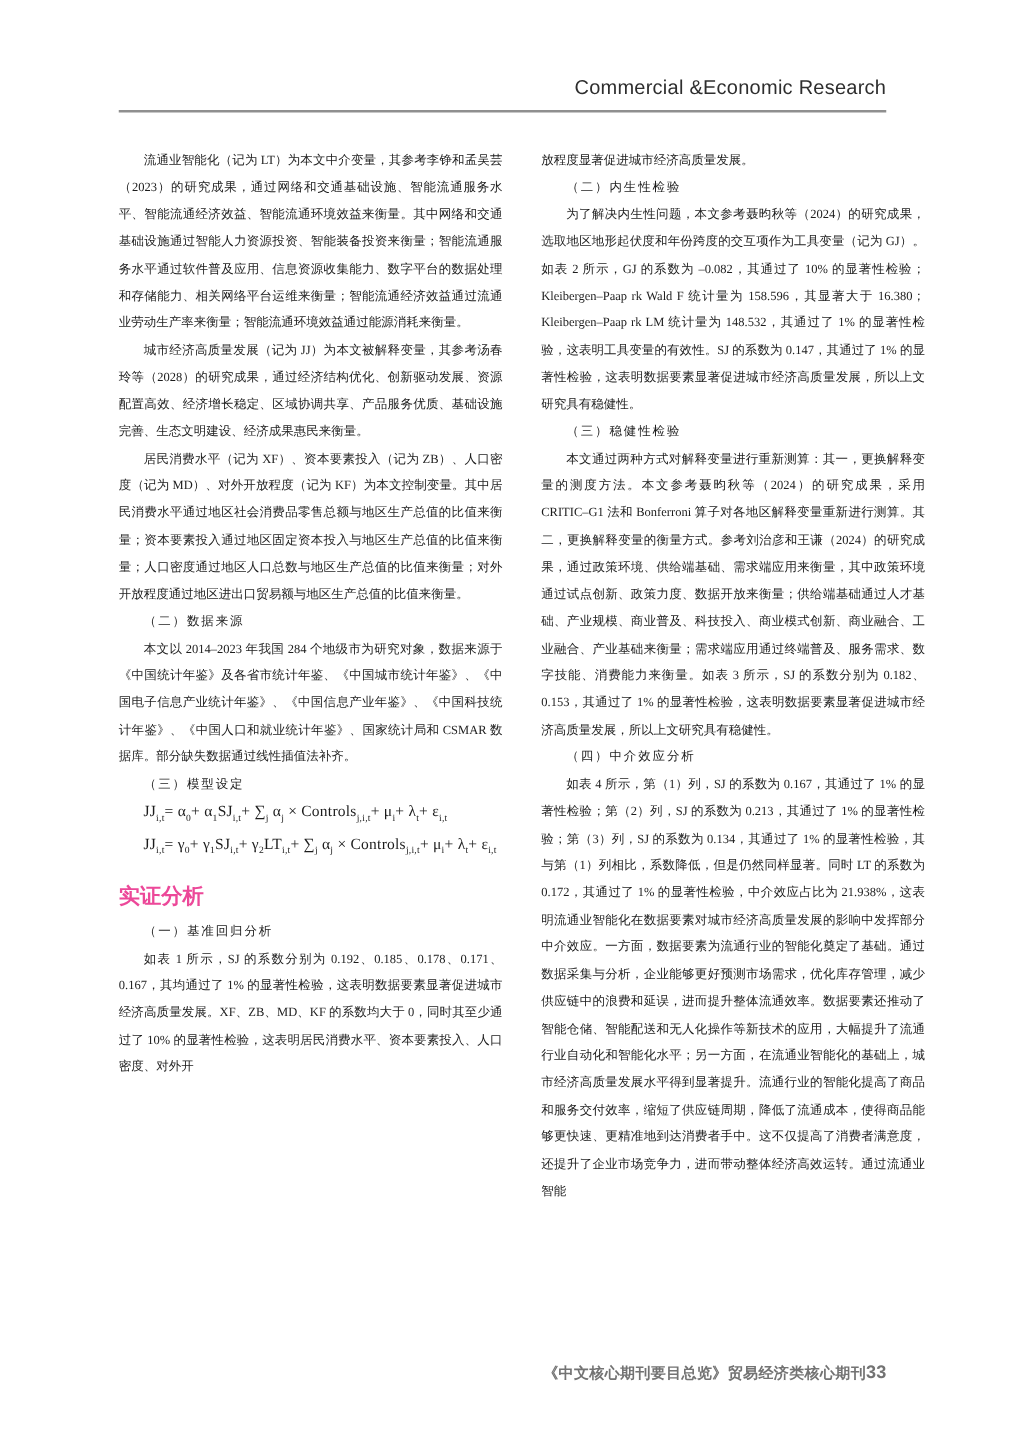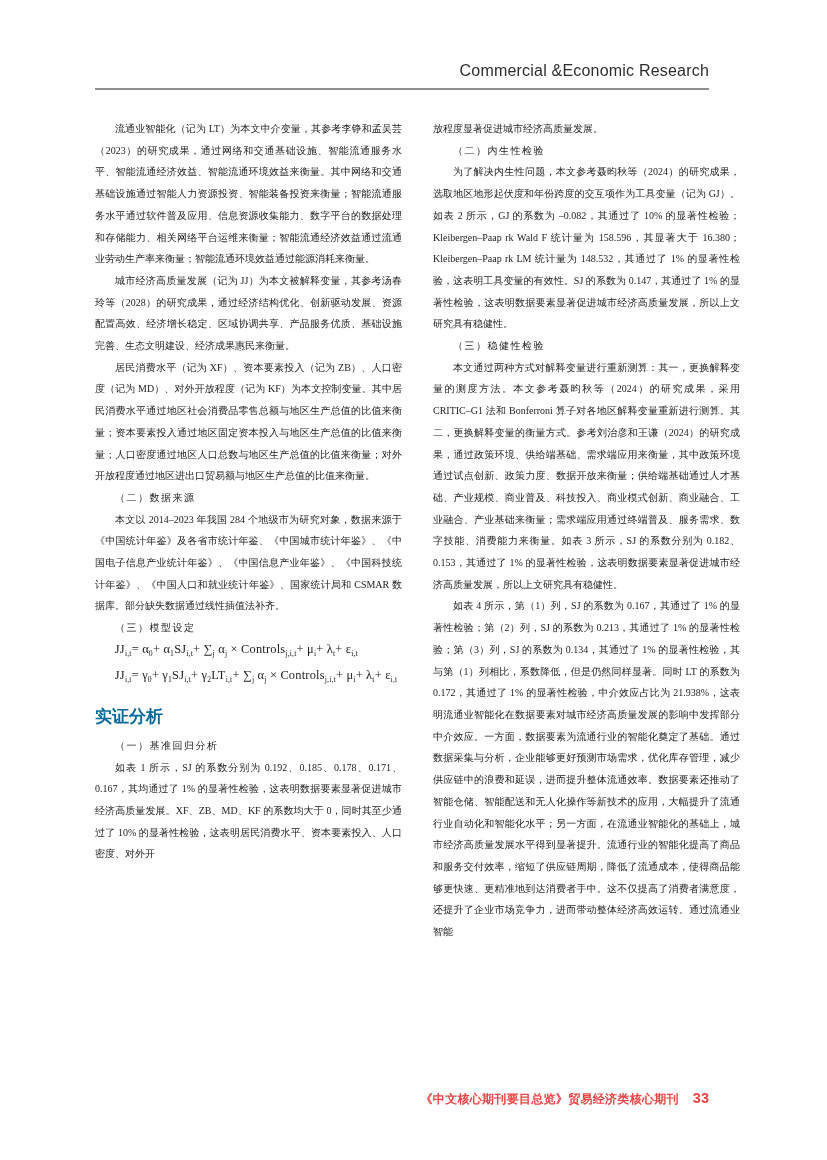--- a/index.html
+++ b/index.html
@@ -54,35 +54,34 @@
     text-indent: 1.6em;
     white-space: nowrap;
     font-size: 12.4px;
     letter-spacing: 0.2px;
   }
   .formula sub, .p sub { font-size: 0.62em; }
   .h2 {
     font-family: "Liberation Sans", "DejaVu Sans", sans-serif;
     font-weight: bold;
     font-size: 17px;
-    color: #0369a1;
+    color: #ec4899;
     text-indent: 0;
     text-align: left;
     margin: 15px 0 7px 0;
   }
   .footer {
     position: absolute;
     top: 1090px;
     right: 87px;
     display: flex;
     align-items: baseline;
-    gap: 14px;
     font-family: "Liberation Sans", "DejaVu Sans", sans-serif;
     font-weight: bold;
-    color: #ef4444;
+    color: #737373;
     margin-left: 16px;
   }
   .footer-note { font-size: 12px; letter-spacing: 0.3px; }
   .footer-page { font-size: 14.5px; }
 </style>
 </head>
 <body>
 
 <div class="page">
 
@@ -104,20 +103,21 @@
       <p class="blk sub">（一）基准回归分析</p>
       <p class="blk p">如表 1 所示，SJ 的系数分别为 0.192、0.185、0.178、0.171、0.167，其均通过了 1% 的显著性检验，这表明数据要素显著促进城市经济高质量发展。XF、ZB、MD、KF 的系数均大于 0，同时其至少通过了 10% 的显著性检验，这表明居民消费水平、资本要素投入、人口密度、对外开</p>
     </div>
 
     <div class="col">
       <p class="blk cont">放程度显著促进城市经济高质量发展。</p>
       <p class="blk sub">（二）内生性检验</p>
       <p class="blk p">为了解决内生性问题，本文参考聂昀秋等（2024）的研究成果，选取地区地形起伏度和年份跨度的交互项作为工具变量（记为 GJ）。如表 2 所示，GJ 的系数为 –0.082，其通过了 10% 的显著性检验；Kleibergen–Paap rk Wald F 统计量为 158.596，其显著大于 16.380；Kleibergen–Paap rk LM 统计量为 148.532，其通过了 1% 的显著性检验，这表明工具变量的有效性。SJ 的系数为 0.147，其通过了 1% 的显著性检验，这表明数据要素显著促进城市经济高质量发展，所以上文研究具有稳健性。</p>
       <p class="blk sub">（三）稳健性检验</p>
       <p class="blk p">本文通过两种方式对解释变量进行重新测算：其一，更换解释变量的测度方法。本文参考聂昀秋等（2024）的研究成果，采用 CRITIC–G1 法和 Bonferroni 算子对各地区解释变量重新进行测算。其二，更换解释变量的衡量方式。参考刘治彦和王谦（2024）的研究成果，通过政策环境、供给端基础、需求端应用来衡量，其中政策环境通过试点创新、政策力度、数据开放来衡量；供给端基础通过人才基础、产业规模、商业普及、科技投入、商业模式创新、商业融合、工业融合、产业基础来衡量；需求端应用通过终端普及、服务需求、数字技能、消费能力来衡量。如表 3 所示，SJ 的系数分别为 0.182、0.153，其通过了 1% 的显著性检验，这表明数据要素显著促进城市经济高质量发展，所以上文研究具有稳健性。</p>
+      <p class="blk sub">（四）中介效应分析</p>
       <p class="blk p">如表 4 所示，第（1）列，SJ 的系数为 0.167，其通过了 1% 的显著性检验；第（2）列，SJ 的系数为 0.213，其通过了 1% 的显著性检验；第（3）列，SJ 的系数为 0.134，其通过了 1% 的显著性检验，其与第（1）列相比，系数降低，但是仍然同样显著。同时 LT 的系数为 0.172，其通过了 1% 的显著性检验，中介效应占比为 21.938%，这表明流通业智能化在数据要素对城市经济高质量发展的影响中发挥部分中介效应。一方面，数据要素为流通行业的智能化奠定了基础。通过数据采集与分析，企业能够更好预测市场需求，优化库存管理，减少供应链中的浪费和延误，进而提升整体流通效率。数据要素还推动了智能仓储、智能配送和无人化操作等新技术的应用，大幅提升了流通行业自动化和智能化水平；另一方面，在流通业智能化的基础上，城市经济高质量发展水平得到显著提升。流通行业的智能化提高了商品和服务交付效率，缩短了供应链周期，降低了流通成本，使得商品能够更快速、更精准地到达消费者手中。这不仅提高了消费者满意度，还提升了企业市场竞争力，进而带动整体经济高效运转。通过流通业智能</p>
     </div>
 
   </div>
 
   <div class="footer">
     <span class="footer-note">《中文核心期刊要目总览》贸易经济类核心期刊</span>
     <span class="footer-page">33</span>
   </div>
 

